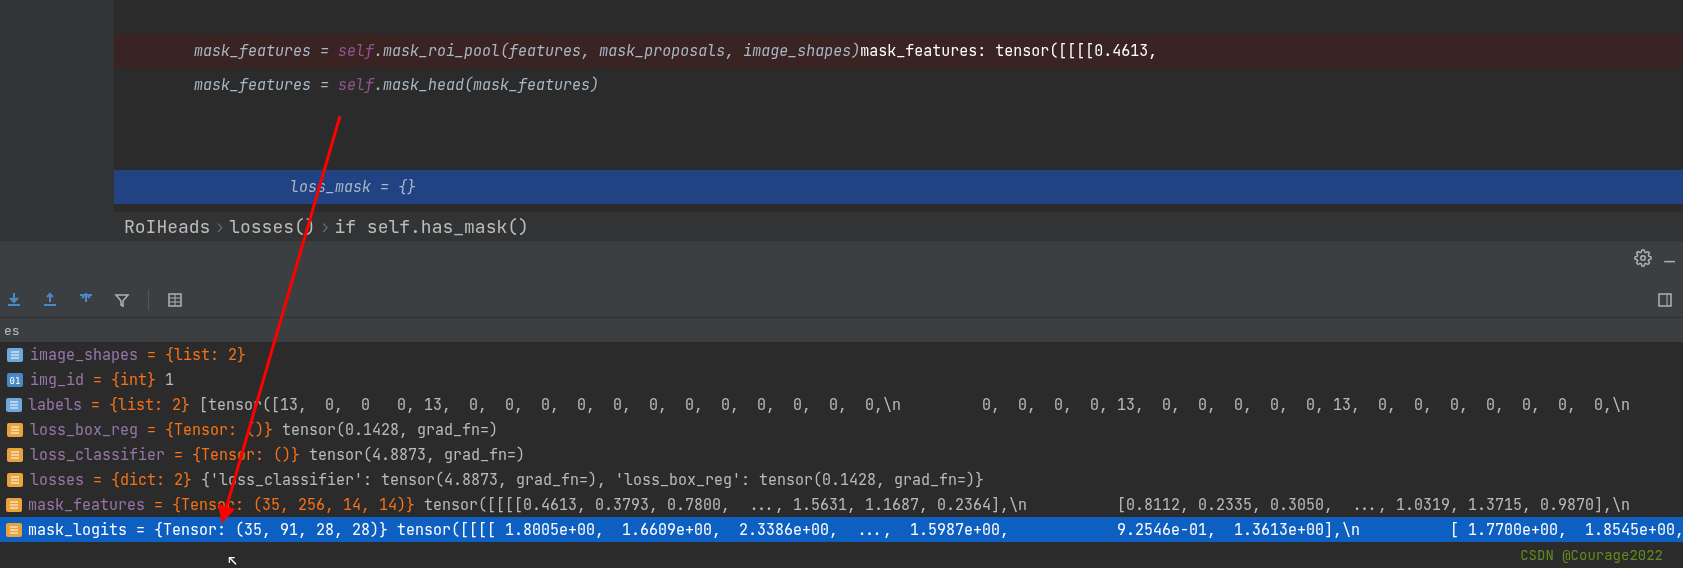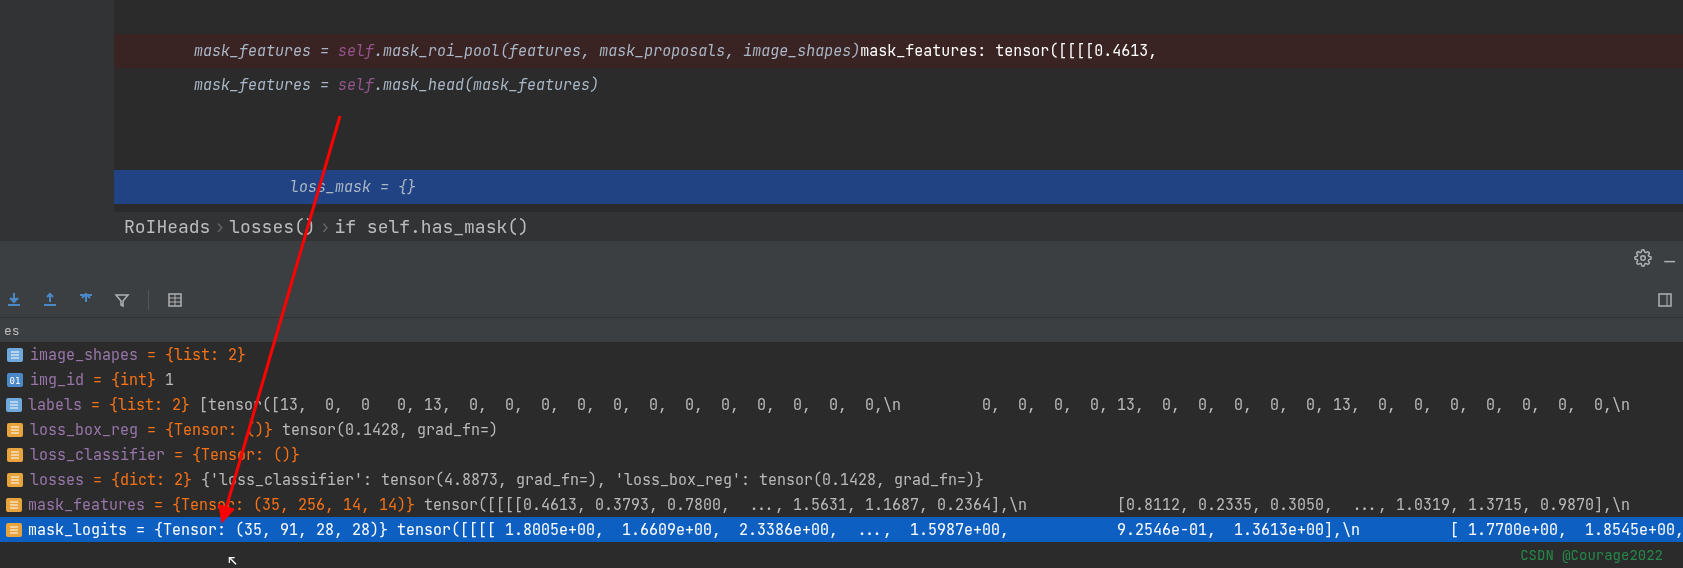--- a/index.html
+++ b/index.html
@@ -28,21 +28,21 @@
   .toolbar .right { position:absolute; right:8px; }
   .hdr { height:24px; background:#3c3f41; color:#bbbbbb; font-size:13px; padding-left:4px; display:flex; align-items:center; }
   .vars { background:#2b2b2b; font-size:15px; }
   .vrow { height:25px; display:flex; align-items:center; padding-left:6px; white-space:pre; overflow:hidden; cursor:default; }
   .vrow.sel { background:#0d60c1; color:#ffffff; }
   .vglyph { display:inline-flex; width:18px; height:16px; justify-content:center; align-items:center; margin-right:6px; }
   .vname { color:#9876aa; }
   .vrow.sel .vname, .vrow.sel .vtype, .vrow.sel .vtext { color:#ffffff; }
   .vtype { color:#f97316; }
   .vtext { color:#bbbbbb; }
-  .watermark { position:absolute; right:20px; bottom:4px; color:#22c55e; font-size:14px; opacity:.6; pointer-events:none; }
+  .watermark { position:absolute; right:20px; bottom:4px; color:#84cc16; font-size:14px; opacity:.6; pointer-events:none; }
   svg { display:block; }
   .arrow { position:absolute; left:0; top:0; width:1683px; height:568px; pointer-events:none; }
   .cursor { position:absolute; left:228px; top:552px; color:#fff; font-size:14px; pointer-events:none; }
 </style>
 </head>
 <body>
 
 <div class="editor">
   <div class="gutter"></div>
   <div id="codelines">
@@ -139,21 +139,21 @@
           <rect width="16" height="14" rx="2" fill="#e8a33d"></rect>
           <line x1="4" y1="4" x2="12" y2="4" stroke="#fff"></line>
           <line x1="4" y1="7" x2="12" y2="7" stroke="#fff"></line>
           <line x1="4" y1="10" x2="12" y2="10" stroke="#fff"></line>
         </svg></span><span class="vname">loss_box_reg</span><span class="vtype"> = {Tensor: ()}</span><span class="vtext"> tensor(0.1428, grad_fn=<divbackward0>)</divbackward0></span></div>
     <div class="vrow"><span class="vglyph"><svg width="16" height="14">
           <rect width="16" height="14" rx="2" fill="#e8a33d"></rect>
           <line x1="4" y1="4" x2="12" y2="4" stroke="#fff"></line>
           <line x1="4" y1="7" x2="12" y2="7" stroke="#fff"></line>
           <line x1="4" y1="10" x2="12" y2="10" stroke="#fff"></line>
-        </svg></span><span class="vname">loss_classifier</span><span class="vtype"> = {Tensor: ()}</span></div>
+        </svg></span><span class="vname">loss_classifier</span><span class="vtype"> = {Tensor: ()}</span><span class="vtext"> tensor(4.8873, grad_fn=<nlllossbackward0>)</nlllossbackward0></span></div>
     <div class="vrow"><span class="vglyph"><svg width="16" height="14">
           <rect width="16" height="14" rx="2" fill="#e8a33d"></rect>
           <line x1="4" y1="4" x2="12" y2="4" stroke="#fff"></line>
           <line x1="4" y1="7" x2="12" y2="7" stroke="#fff"></line>
           <line x1="4" y1="10" x2="12" y2="10" stroke="#fff"></line>
         </svg></span><span class="vname">losses</span><span class="vtype"> = {dict: 2}</span><span class="vtext"> {'loss_classifier': tensor(4.8873, grad_fn=<nlllossbackward0>), 'loss_box_reg': tensor(0.1428, grad_fn=<divbackward0>)}</divbackward0></nlllossbackward0></span></div>
     <div class="vrow"><span class="vglyph"><svg width="16" height="14">
           <rect width="16" height="14" rx="2" fill="#e8a33d"></rect>
           <line x1="4" y1="4" x2="12" y2="4" stroke="#fff"></line>
           <line x1="4" y1="7" x2="12" y2="7" stroke="#fff"></line>

